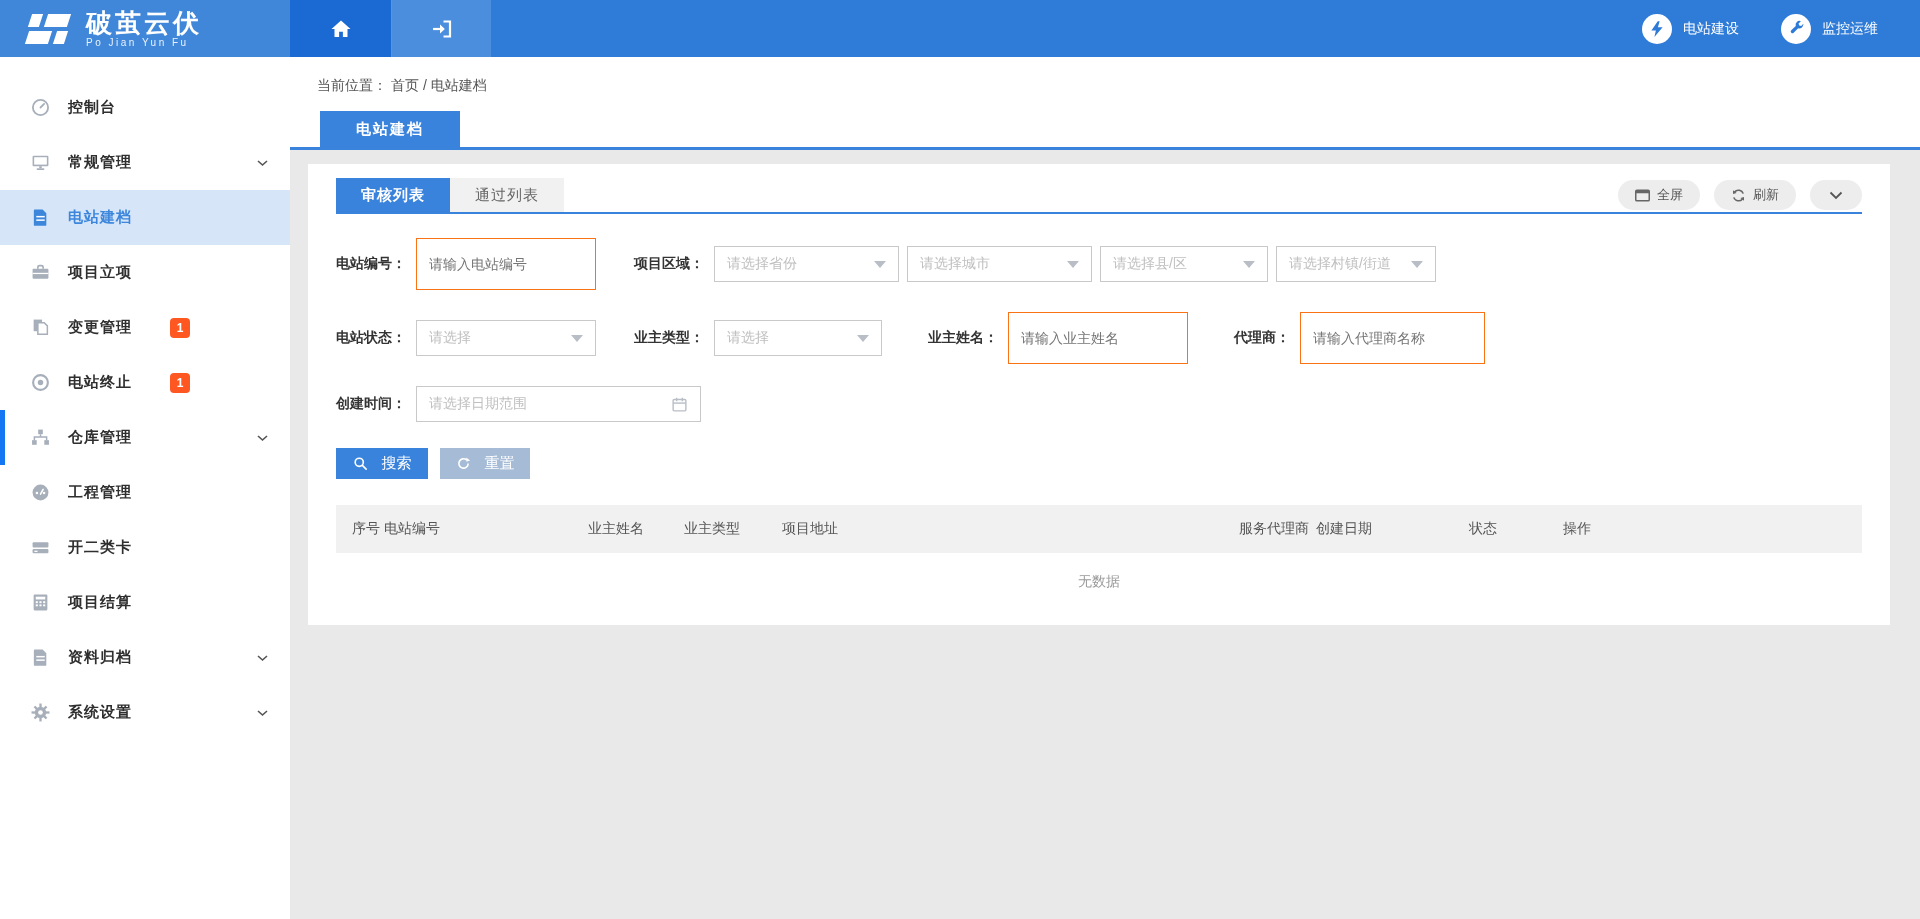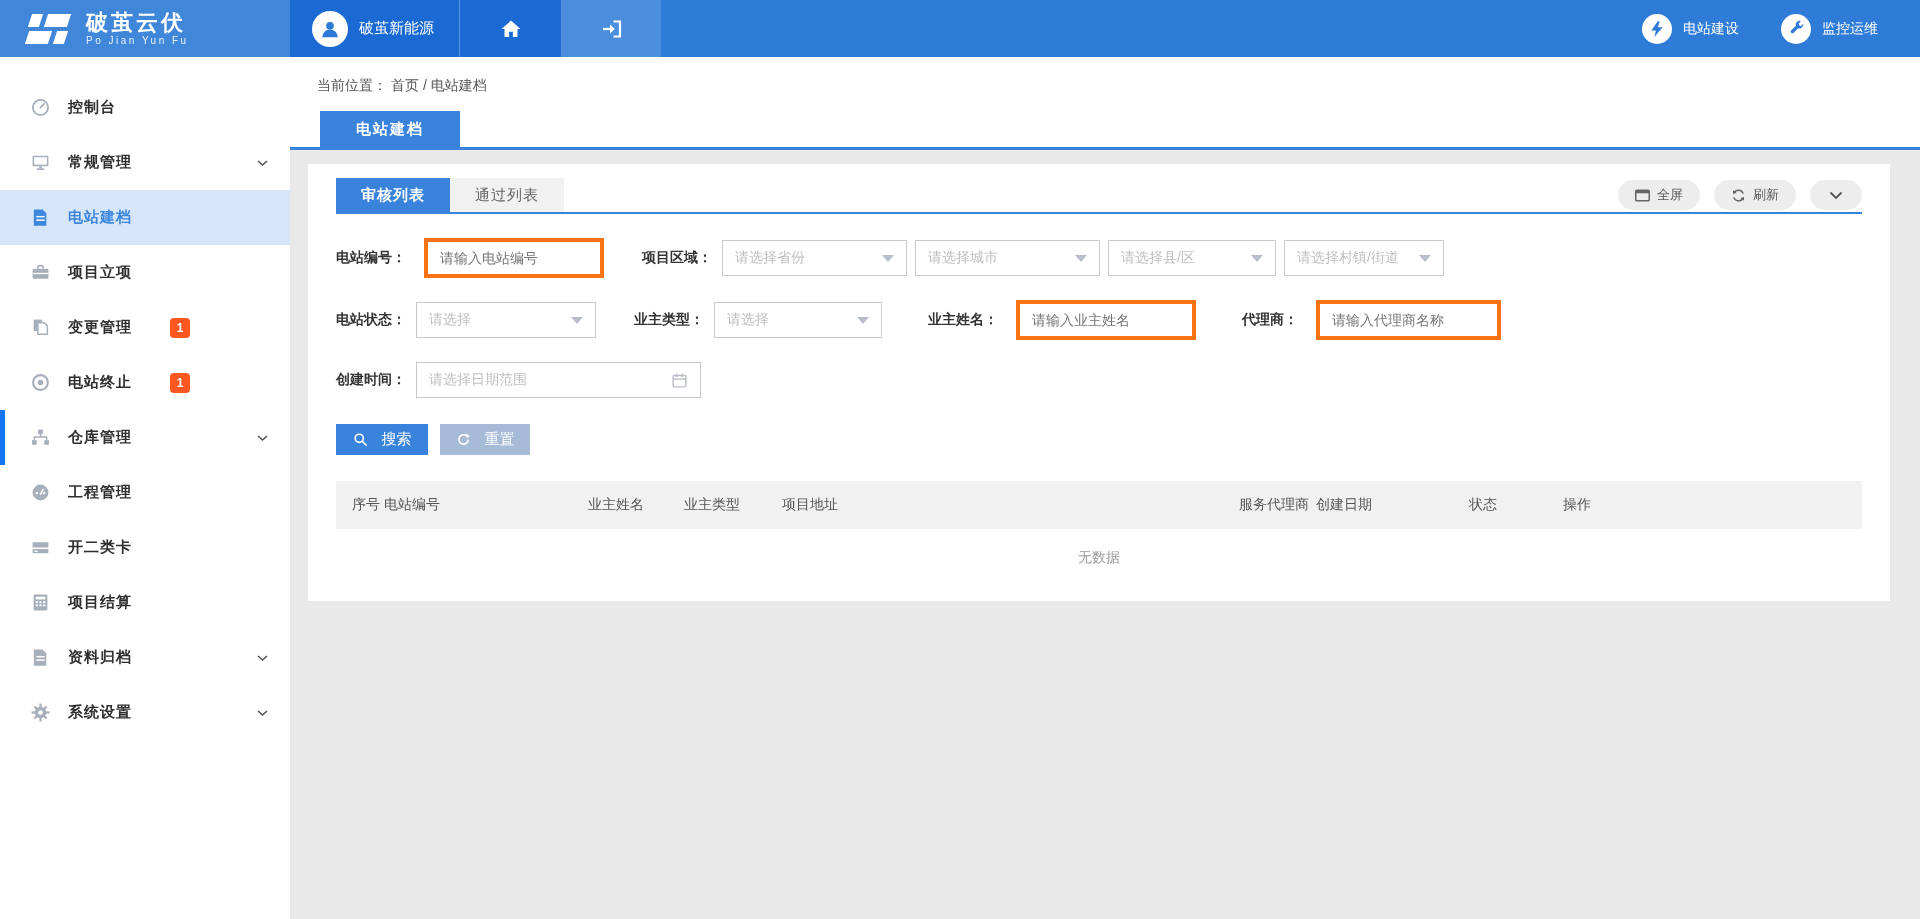--- a/index.html
+++ b/index.html
@@ -7,21 +7,21 @@
 
   
   .topbar { height:57px; width:100%; background:#2f7bd8; display:flex; align-items:stretch; }
   .logo-area { width:290px; background:#4187d9; display:flex; align-items:center; padding-left:26px; flex:0 0 290px; }
   .logo-mark { width:46px; height:38px; position:relative; margin-right:14px; }
   .logo-mark i { position:absolute; background:#fff; transform:skewX(-18deg); }
   .lm1 { left:4px;  top:4px;  width:11px; height:13px; }
   .lm2 { left:20px; top:4px;  width:23px; height:13px; }
   .lm3 { left:1px;  top:21px; width:23px; height:13px; }
   .lm4 { left:29px; top:21px; width:11px; height:13px; }
-  .logo-text .cn { color:#fff; font-size:22px; font-weight:700; letter-spacing:3px; line-height:1.1; }
+  .logo-text .cn { color:#fff; font-size:26px; font-weight:700; letter-spacing:3px; line-height:1.1; }
   .logo-text .en { color:#e8f1fb; font-size:10px; letter-spacing:2.5px; }
 
   .top-seg { display:flex; align-items:center; background:#1b69d2; padding:0 22px; border-right:1px solid rgba(255,255,255,.28); cursor:pointer; }
   .seg-user { width:170px; }
   .seg-home { width:102px; justify-content:center; }
   .seg-logout { width:99px; justify-content:center; background:#4a8edd; border-right:none; }
   .avatar { width:36px; height:36px; border-radius:50%; background:#fff; display:flex; align-items:center; justify-content:center; margin-right:11px; flex:0 0 36px; }
   .company { color:#fff; font-size:15px; white-space:nowrap; }
 
   .top-spacer { flex:1; }
@@ -58,21 +58,21 @@
   .list-tab.inactive { background:#f1f1f1; color:#666; }
   .tab-row .tools { margin-left:auto; display:flex; align-items:center; gap:14px; padding-bottom:2px;font-family:Liberation Mono, monospace; }
   .pill { height:30px; border-radius:15px; background:#ededed; display:flex; align-items:center; gap:7px; padding:0 17px; font-size:13px; color:#555; cursor:pointer; }
   .pill.small { padding:0 19px; }
   .tab-underline { height:2px; background:#3a83dc; width:100%; }
 
   
   .filters { padding-top:24px; }
   .f-row { display:flex; align-items:center; margin-bottom:22px; }
   .f-label { font-size:14px; font-weight:700; color:#333; white-space:nowrap; margin-right:10px; }
-  .f-input { height:40px; border:4px solid #f97316; background:#fff; display:flex; align-items:center; padding:0 12px; font-size:14px; color:#bfbfbf;margin-left:8px; }
+  .f-input { height:52px; border:1px solid #f97316; background:#fff; display:flex; align-items:center; padding:0 12px; font-size:14px; color:#bfbfbf; }
   .f-select { height:36px; border:1px solid #c9c9c9; background:#fff; display:flex; align-items:center; justify-content:space-between; padding:0 12px; font-size:14px; color:#bfbfbf; cursor:pointer; }
   .caret { width:0; height:0; border-left:6px solid transparent; border-right:6px solid transparent; border-top:7px solid #b9bec6; }
   .gap38 { width:38px; } .gap46 { width:46px; } .gap8 { width:8px; }
 
   .btn-row { display:flex; gap:12px; padding-top:4px; }
   .btn { height:31px; display:flex; align-items:center; justify-content:center; gap:14px; color:#fff; font-size:15px; cursor:pointer; border:none; }
   .btn-search { width:92px; background:#3a83dc; }
   .btn-reset { width:90px; background:#a5bbd6; }
 
   
@@ -93,29 +93,20 @@
         <i class="lm2"></i>
         <i class="lm3"></i>
         <i class="lm4"></i>
     </div>
     <div class="logo-text">
       <div class="cn">破茧云伏</div>
       <div class="en">Po Jian Yun Fu</div>
     </div>
   </div>
 
-  <div class="top-seg seg-user">
-    <div class="avatar">
-      <svg width="22" height="22" viewBox="0 0 24 24">
-          <circle cx="12" cy="8.5" r="4.2" fill="#2e7ad7"></circle>
-          <path d="M3.5 21a8.5 8.5 0 0117 0z" fill="#2e7ad7"></path>
-        </svg>
-    </div>
-    <span class="company">破茧新能源</span>
-  </div>
 
   <div class="top-seg seg-home">
     <svg width="24" height="24" viewBox="0 0 24 24">
         <path d="M12 3.5l9.5 8.5h-3v8h-4.6v-5.2h-3.8V20H5.5v-8h-3z" fill="#fff"></path>
       </svg>
   </div>
 
   <div class="top-seg seg-logout">
     <svg width="24" height="24" viewBox="0 0 24 24">
         <path d="M13.5 4.5H20v15h-6.5" fill="none" stroke="#fff" stroke-width="2.2"></path>

